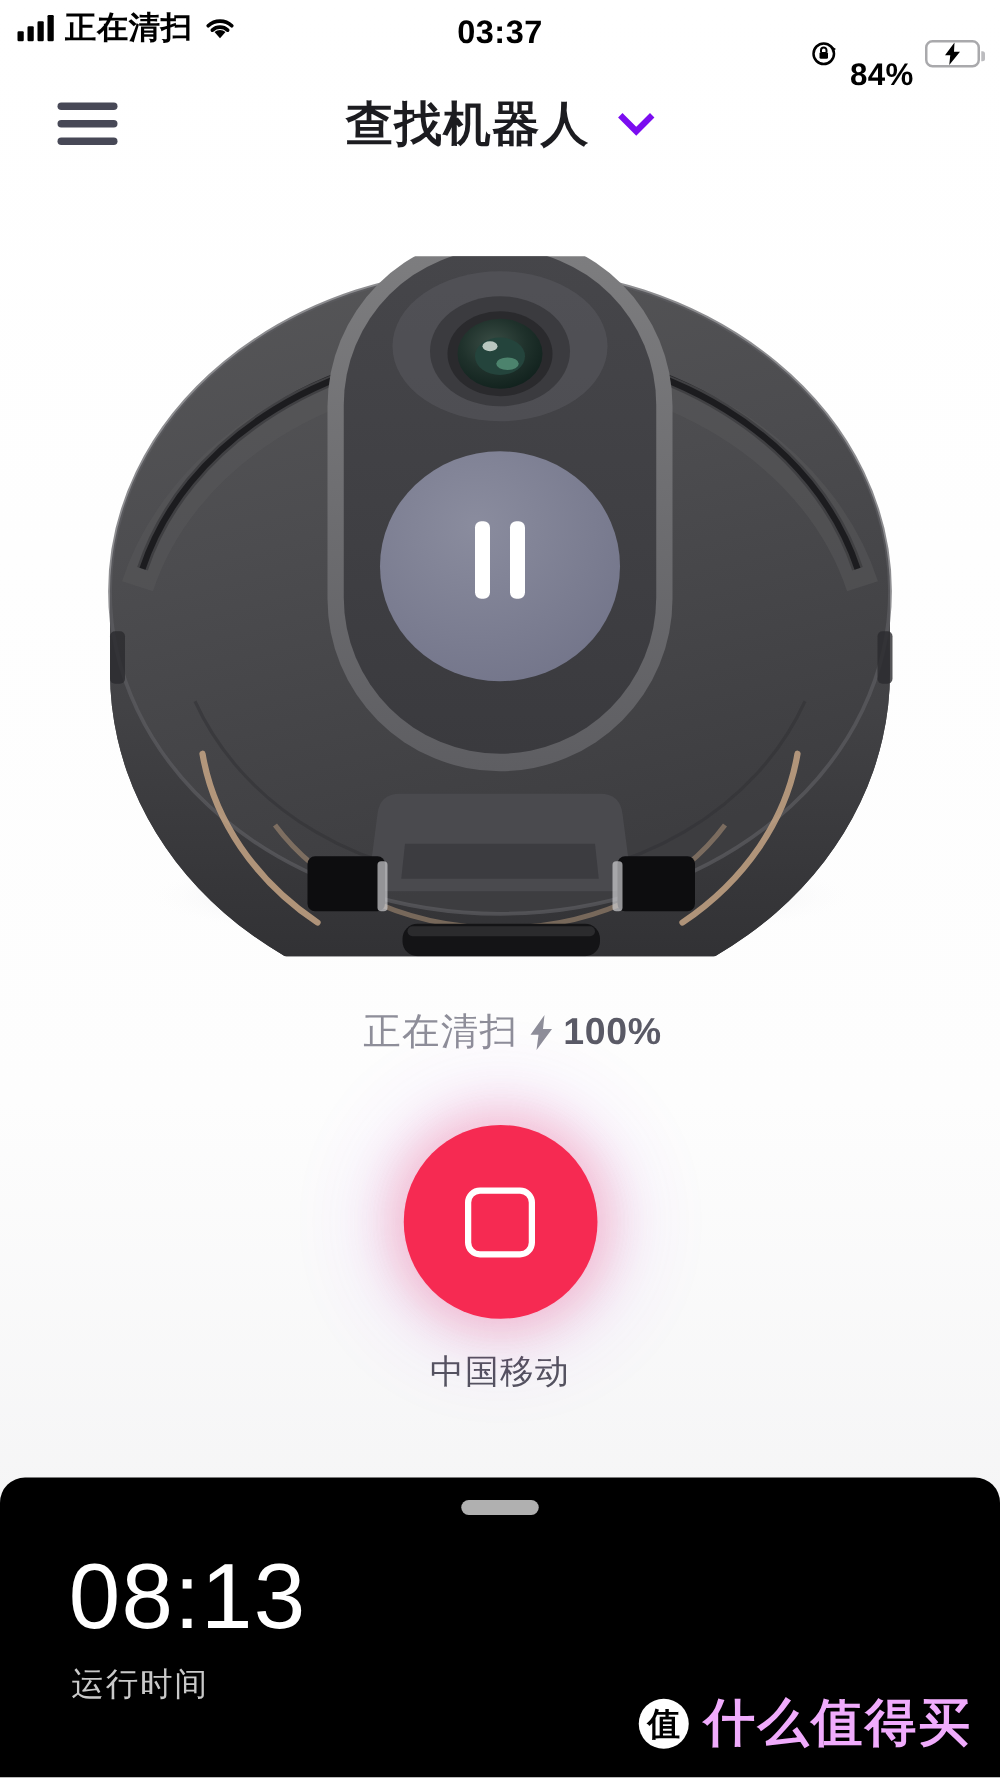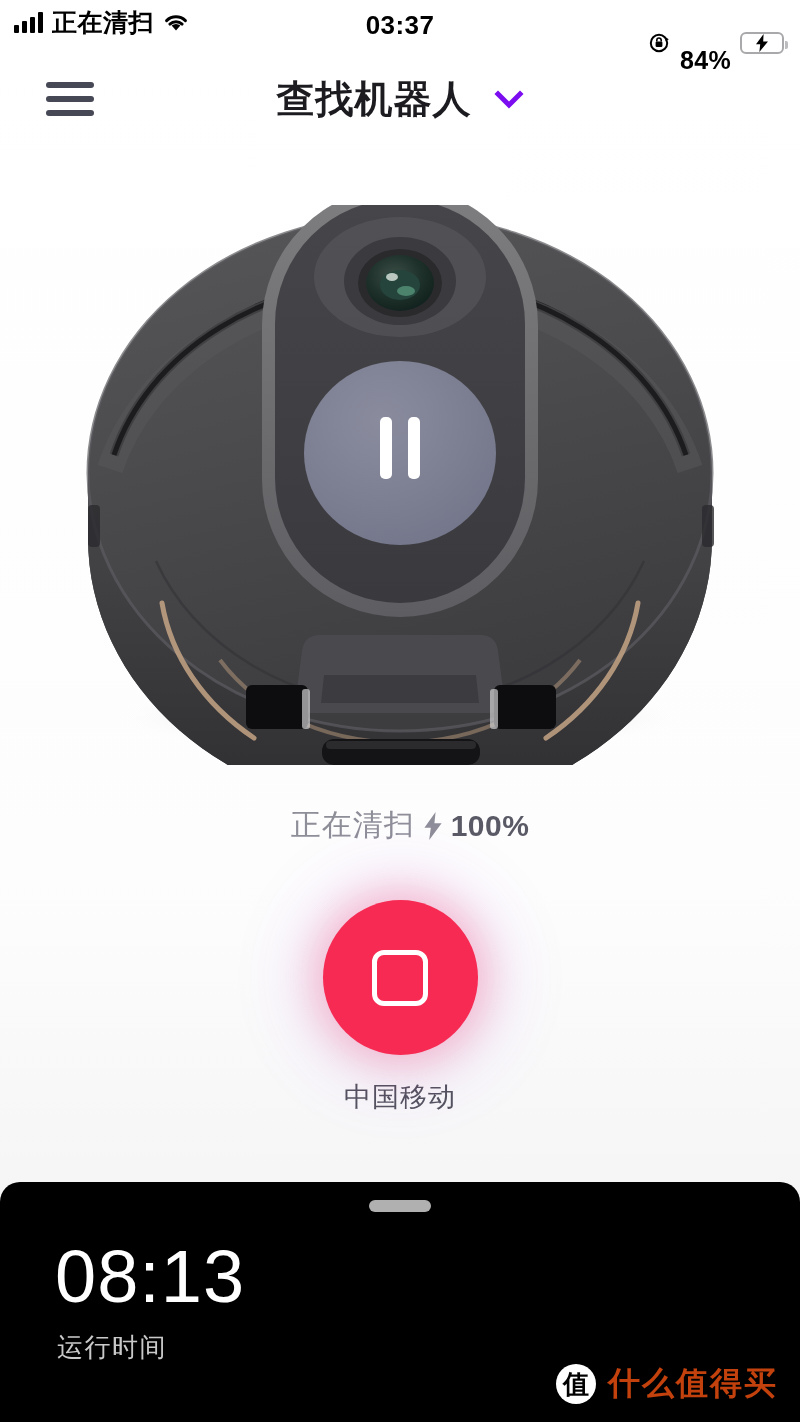--- a/index.html
+++ b/index.html
@@ -122,21 +122,21 @@
   }
   .watermark {
     position:absolute; right:22px; bottom:16px;
     display:flex; align-items:center; gap:12px;
   }
   .wm-logo {
     width:40px; height:40px; border-radius:50%; background:#fff;
     display:flex; align-items:center; justify-content:center;
     font-size:26px; font-weight:700; color:#000; line-height:1;
   }
-  .wm-text { font-size:32px; font-weight:700; color:#c2410c; letter-spacing:2px; }
+  .wm-text { font-size:41px; font-weight:700; color:#f0abfc; letter-spacing:2px; }
 </style>
 </head>
 <body>
 
 <div class="phone">
 
   <div class="statusbar">
     <div class="sb-left">
       <span class="signal">
         <i></i>

